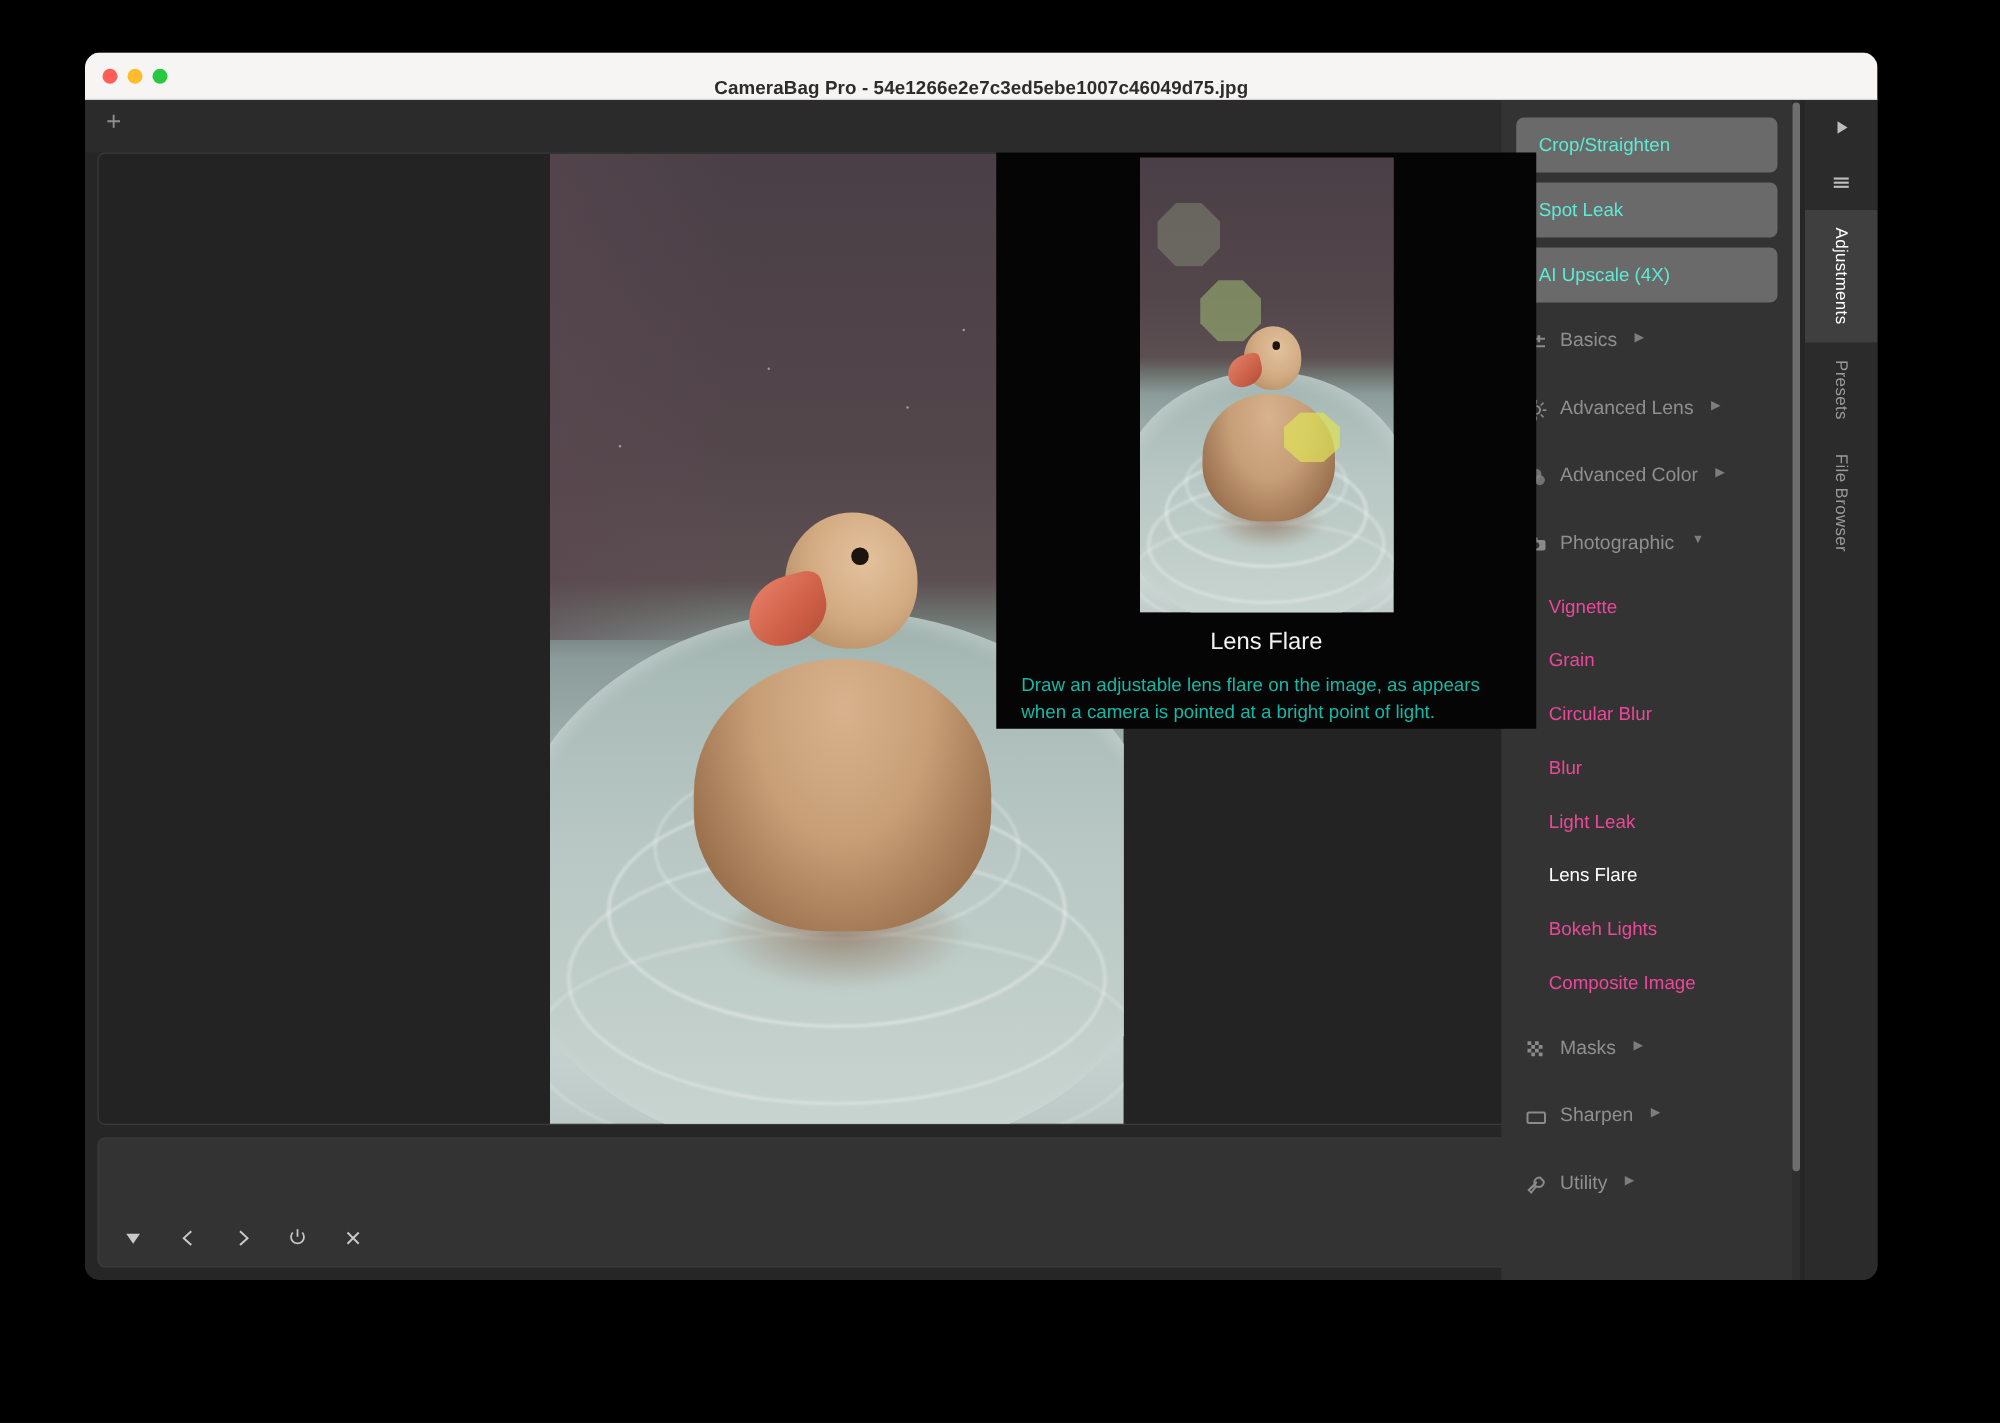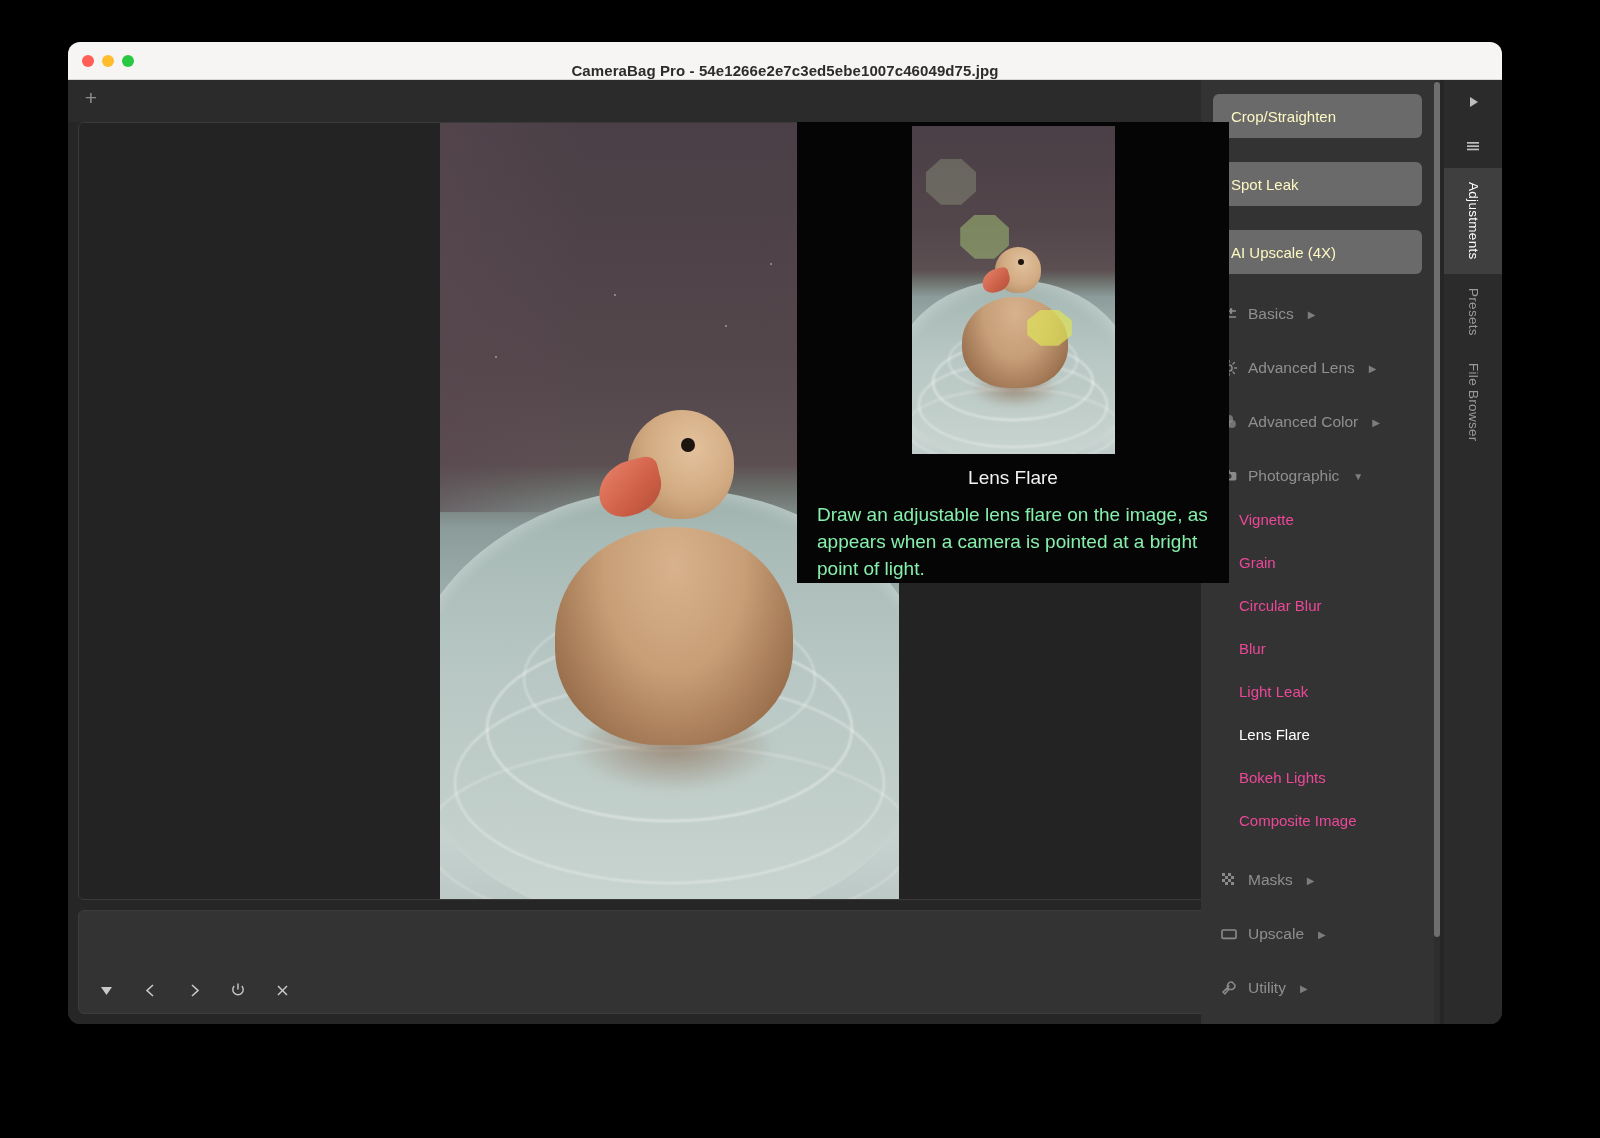--- a/index.html
+++ b/index.html
@@ -203,23 +203,23 @@
     border-radius: 18%;
   }
   .info-title {
     margin-top: 13px;
     font-size: 19px;
     color: #f2f2f2;
   }
   .info-desc {
     margin-top: 13px;
     width: 404px;
-    font-size: 19px;
+    font-size: 15px;
     line-height: 1.42;
-    color: #86efac;
+    color: #14b8a6;
     text-align: left;
     padding: 0 6px;
   }
 
   
   .bottom-panel {
     position: absolute;
     left: 10px; top: 830px;
     width: 1148px; height: 104px;
     background: #333333;
@@ -252,29 +252,29 @@
     padding: 14px 12px 0 12px;
     overflow: hidden;
   }
   .tool-btn {
     height: 44px;
     background: #6a6a6a;
     border-radius: 6px;
     display: flex;
     align-items: center;
     padding-left: 18px;
-    margin-bottom: 24px;
-    color: #fef9c3;
+    margin-bottom: 8px;
+    color: #5eead4;
     font-size: 15px;
     cursor: pointer;
     user-select: none;
   }
   .group {
     display: flex;
-    align-items: center;
+    align-items: flex-start;
     gap: 10px;
     height: 32px;
     margin-top: 22px;
     margin-bottom: 6px;
     padding-left: 6px;
     color: #8f8f8f;
     font-size: 15.5px;
     cursor: pointer;
     user-select: none;
   }
@@ -548,21 +548,21 @@
         <span>Masks</span>
         <span class="caret">▶</span>
       </div>
 
       <div class="group">
         <span class="gicon">
           <svg width="18" height="18" viewBox="0 0 18 18">
             <rect x="2" y="5" width="14" height="8.4" rx="1.2" fill="none" stroke="#8a8a8a" stroke-width="1.6"></rect>
           </svg>
         </span>
-        <span>Upscale</span>
+        <span>Sharpen</span>
         <span class="caret">▶</span>
       </div>
 
       <div class="group">
         <span class="gicon">
           <svg width="18" height="18" viewBox="0 0 18 18">
             <path d="M3 13 L9 7 M12 3 a4 4 0 0 0 -4 6 l-5 4 2 2 4-5 a4 4 0 0 0 6-4z" fill="none" stroke="#8a8a8a" stroke-width="1.5" stroke-linecap="round"></path>
           </svg>
         </span>
         <span>Utility</span>

